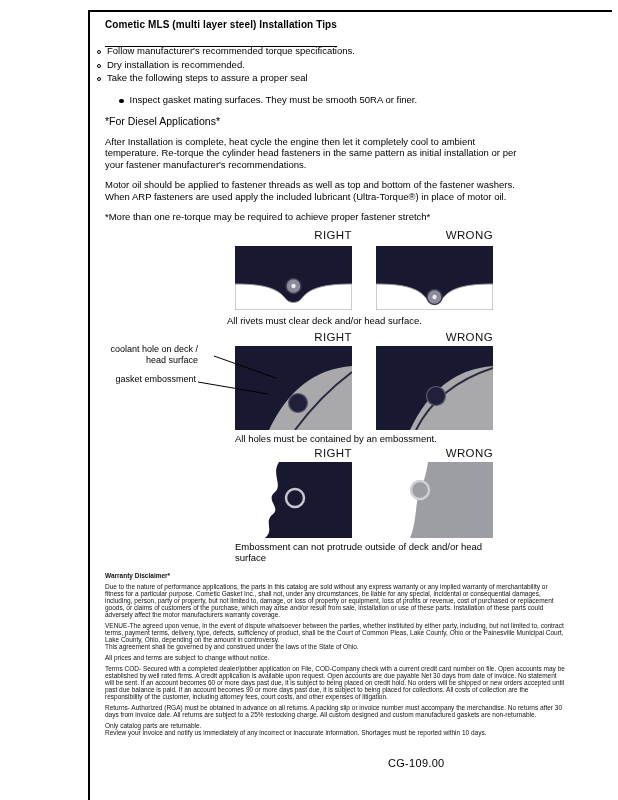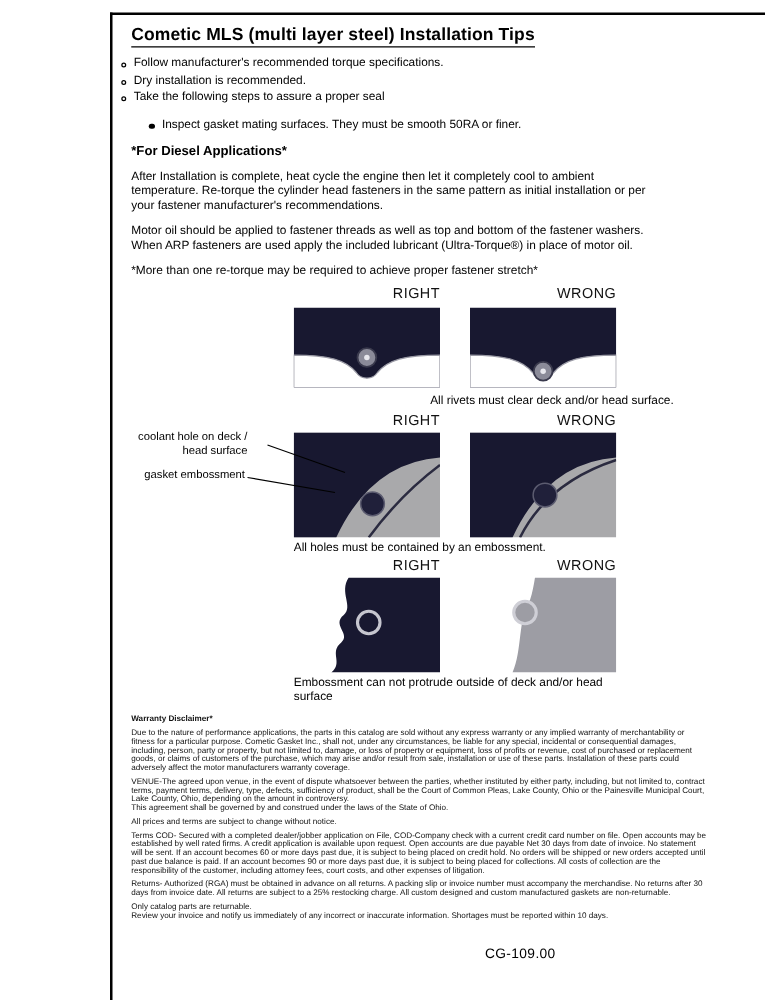--- a/index.html
+++ b/index.html
@@ -7,49 +7,49 @@
   body {
     width:618px; height:800px; position:relative; overflow:hidden;
     font-family:"Liberation Sans", sans-serif; color:#000;
     -webkit-font-smoothing:antialiased;
   }
   .frame-top { position:absolute; left:88px; top:10px; width:524px; border-top:2px solid #000; }
   .frame-left { position:absolute; left:88px; top:10px; height:790px; border-left:2px solid #000; }
 
   .title {
     position:absolute; left:105px; top:19px;
-    font-size:14px; font-weight:bold; letter-spacing:0.1px;
-    border-bottom:1.2px solid #000; padding-bottom:2px;
+    font-size:10px; font-weight:bold; letter-spacing:0.1px;
+    border-bottom:1.2px solid #000; padding-bottom:16px;
   }
 
   .tips { position:absolute; left:97px; top:45px; width:440px; font-size:9.5px; line-height:11px; }
   .tip-row { display:flex; align-items:center; margin-bottom:2.6px; }
   .tip-row.sub { margin-left:22px;margin-top:11px; }
   .mark { flex:none; margin-top:3px; margin-right:6px; }
   .b-open { width:4px; height:4px; border:1px solid #000; border-radius:50%; }
   .b-fill { width:4.5px; height:4.5px; background:#000; border-radius:50%; }
 
   .diesel { position:absolute; left:105px; top:116px; width:412px; font-size:9.5px; line-height:11.5px; }
-  .diesel h2 { font-size:10.5px; font-weight:bold; margin-bottom:8px; }
+  .diesel h2 { font-size:10.5px; font-weight:normal; margin-bottom:8px; }
   .diesel p { margin-bottom:9px; }
   .diesel .note { margin-top:1px; }
 
   .dg-label { position:absolute; width:117px; text-align:right; font-size:11.5px; letter-spacing:0.4px; color:#111; }
   .row1-l { left:235px; top:229px; } .row1-r { left:376px; top:229px; }
   .row2-l { left:235px; top:331px; } .row2-r { left:376px; top:331px; }
   .row3-l { left:235px; top:447px; } .row3-r { left:376px; top:447px; }
 
   .panel { position:absolute; width:117px; }
   .panel svg { display:block; width:117px; }
   .p11 { left:235px; top:246px; } .p12 { left:376px; top:246px; }
   .p21 { left:235px; top:346px; } .p22 { left:376px; top:346px; }
   .p31 { left:235px; top:462px; } .p32 { left:376px; top:462px; }
 
   .dg-cap { position:absolute; font-size:9.5px; line-height:11px; color:#000; }
-  .cap1 { left:239px; top:315px; width:300px;text-align:right; }
+  .cap1 { left:227px; top:315px; width:300px; }
   .cap2 { left:235px; top:433px; width:300px; }
   .cap3 { left:235px; top:541px; width:262px; }
 
   .callout { position:absolute; font-size:9px; line-height:10.5px; text-align:right; }
   .co1 { left:104px; top:344px; width:94px; }
   .co2 { left:108px; top:374px; width:88px; }
   .leader { position:absolute; left:118px; top:342px; width:175px; height:70px; pointer-events:none; z-index:5; }
 
   .legal { position:absolute; left:105px; top:572px; width:462px; font-size:6.5px; line-height:7px; color:#111; }
   .legal h3 { font-size:6.5px; font-weight:bold; margin-bottom:4px; }

